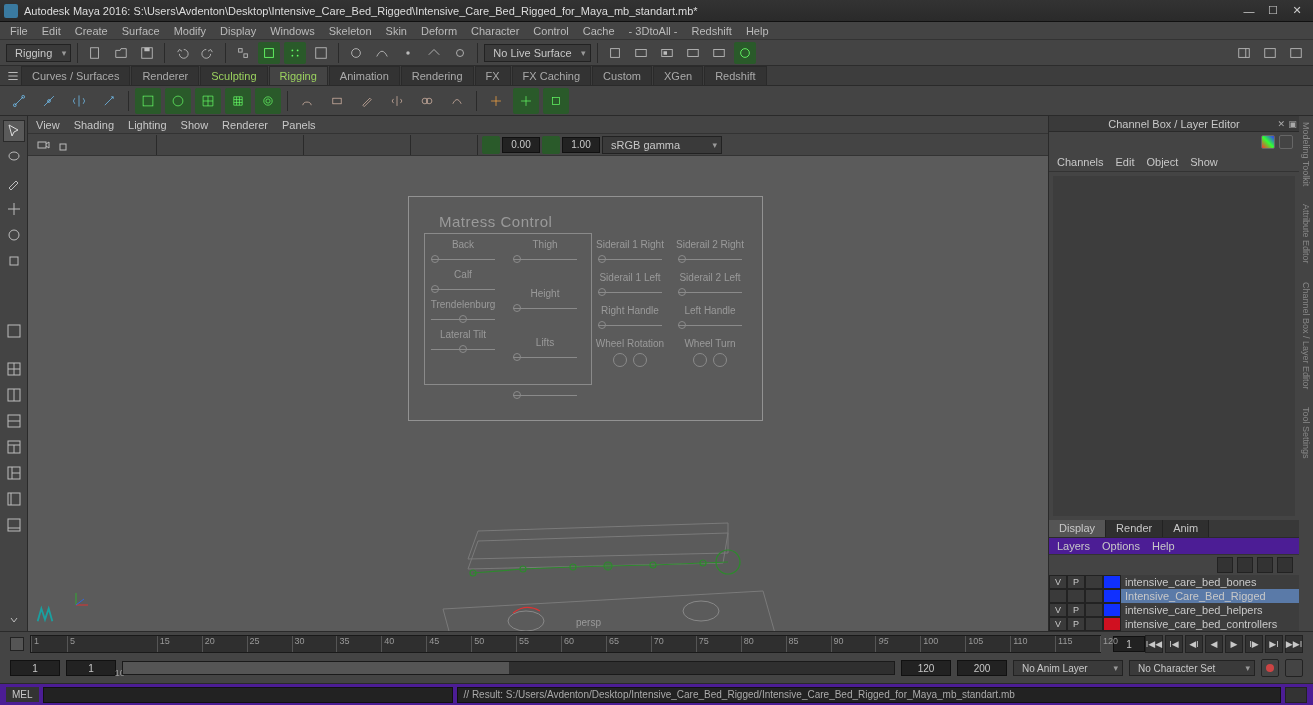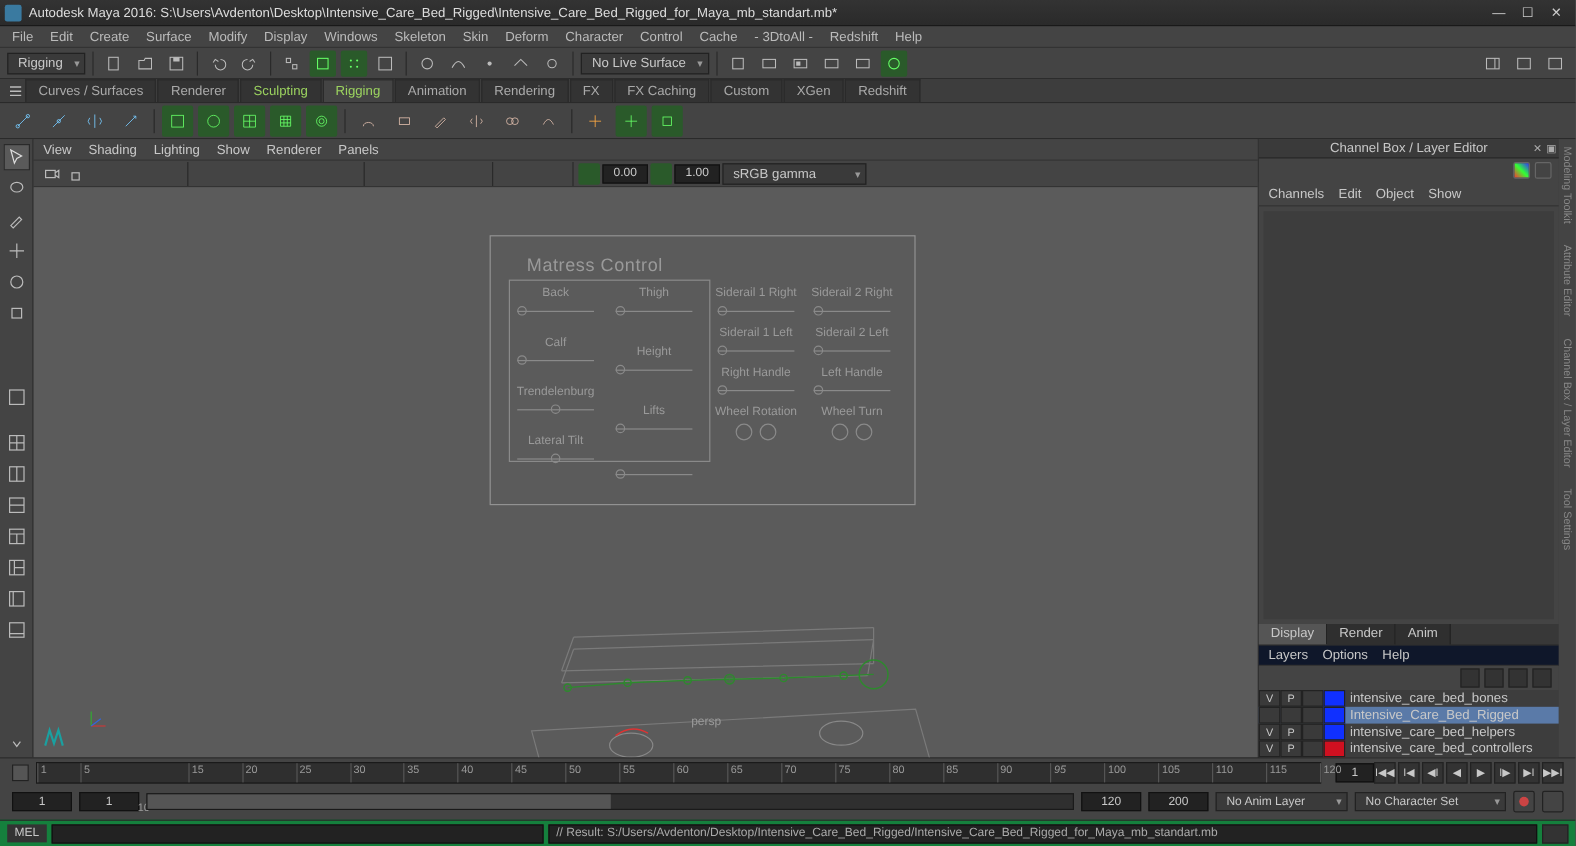--- a/index.html
+++ b/index.html
@@ -49,21 +49,21 @@
 .rightpanel { width:250px; background:#444; display:flex; flex-direction:column; }
 .rphead { background:#3a3a3a; height:16px; display:flex; align-items:center; justify-content:center; font-size:10px; border-bottom:1px solid #2a2a2a; position:relative; }
 .rphead .x { position:absolute; right:2px; font-size:9px; color:#aaa; }
 .rpsub { background:#444; height:20px; display:flex; align-items:center; padding:0 8px; gap:12px; font-size:11px; border-bottom:1px solid #333; }
 .rptoolline { height:20px; display:flex; justify-content:flex-end; align-items:center; padding:0 6px; gap:4px; }
 .rptoolline .dot { width:14px; height:14px; border:1px solid #666; border-radius:2px; }
 .rpbody { flex:1; background:#3d3d3d; margin:4px; }
 .layertabs { display:flex; background:#383838; height:18px; border-bottom:1px solid #2a2a2a; }
 .layertabs span { padding:2px 10px; font-size:11px; background:#2f2f2f; border-right:1px solid #222; }
 .layertabs span.active { background:#555; }
-.layermenu { display:flex; padding:2px 8px; gap:12px; font-size:11px; background:#0f172a; border-bottom:1px solid #333; }
+.layermenu { display:flex; padding:2px 8px; gap:12px; font-size:11px; background:#4c1d95; border-bottom:1px solid #333; }
 .layericonrow { display:flex; justify-content:flex-end; padding:2px 6px; gap:4px; }
 .layericonrow .li { width:16px; height:16px; background:#333; border:1px solid #222; }
 .layerlist { background:#3d3d3d; }
 .layerrow { display:flex; align-items:center; height:14px; font-size:10px; }
 .layerrow.sel { background:#5a7aa8; color:#fff; }
 .laycell { width:18px; height:14px; border:1px solid #222; display:flex; align-items:center; justify-content:center; font-size:9px; background:#3a3a3a; }
 .laycolor { width:18px; height:14px; border:1px solid #222; }
 .layname { padding-left:4px; }
 
 
@@ -72,41 +72,41 @@
 .ruler { flex:1; height:18px; background:#2f2f2f; border:1px solid #1a1a1a; position:relative; margin-right:8px; }
 .ruler .tick { position:absolute; top:0; bottom:0; border-left:1px solid #555; font-size:9px; color:#999; padding-left:2px; }
 .playbtns { display:flex; gap:2px; }
 .playbtns .pb { width:18px; height:18px; background:#333; border:1px solid #222; display:flex; align-items:center; justify-content:center; font-size:9px; }
 .rangebar { height:24px; display:flex; align-items:center; padding:0 10px; gap:6px; }
 .rangebar .nbox { width:50px; height:16px; background:#222; border:1px solid #111; display:flex; align-items:center; justify-content:center; font-size:10px; }
 .rangebar .slider { flex:1; height:14px; background:#2f2f2f; border:1px solid #1a1a1a; position:relative; }
 .rangebar .slider .thumb { position:absolute; left:0; width:50%; top:0; bottom:0; background:#555; }
 .rangebar .dd { height:16px; font-size:10px; }
 
-.cmdline { height:22px; background:#15803d; border-top:1px solid #2a2a2a; display:flex; align-items:center; padding:0 6px; gap:4px; }
+.cmdline { height:22px; background:#4c1d95; border-top:1px solid #2a2a2a; display:flex; align-items:center; padding:0 6px; gap:4px; }
 .cmdline .lbl { background:#333; padding:2px 6px; font-size:10px; }
 .cmdline .inp { flex:0 0 410px; height:16px; background:#222; border:1px solid #111; }
 .cmdline .out { flex:1; height:16px; background:#222; border:1px solid #111; display:flex; align-items:center; padding:0 6px; font-size:10px; color:#aaa; }
 .cmdline .endbtn { width:22px; height:16px; background:#333; border:1px solid #222; }
 
 
 .matresspanel { position:absolute; left:380px; top:40px; width:355px; height:225px; border:1px solid #929292; }
 .matresspanel .title { position:absolute; left:30px; top:16px; font-size:15px; color:#9a9a9a; letter-spacing:.5px; }
 .matresspanel .inner { position:absolute; left:15px; top:36px; width:168px; height:152px; border:1px solid #8a8a8a; }
 .mrow { position:absolute; display:flex; gap:44px; }
 .mctl { width:72px; display:flex; flex-direction:column; align-items:center; gap:4px; }
 .mctl .lab { font-size:10px; color:#9a9a9a; white-space:nowrap; }
 .mctl .sl { width:64px; height:10px; position:relative; }
 .mctl .sl:before { content:""; position:absolute; left:0; right:0; top:50%; border-top:1px solid #8a8a8a; }
 .mctl .sl .knob { position:absolute; width:8px; height:8px; border:1px solid #8a8a8a; border-radius:50%; top:1px; }
 .mctl .circles { display:flex; gap:6px; }
 .mctl .circles .c { width:14px; height:14px; border:1px solid #8a8a8a; border-radius:50%; }
 .axis { position:absolute; left:44px; bottom:22px; width:20px; height:20px; }
 .mayalogo { position:absolute; left:6px; bottom:6px; width:22px; height:22px; }
-.camlbl { position:absolute; left:510px; bottom:24px; font-size:10px; color:#9a9a9a;padding-left:38px; }
+.camlbl { position:absolute; left:510px; bottom:3px; font-size:10px; color:#9a9a9a;padding-left:38px; }
 .frametext { width:32px; height:16px; background:#222; border:1px solid #111; display:flex; align-items:center; justify-content:center; font-size:10px; margin-left:4px; }
 </style>
 </head>
 <body>
 
 <div class="titlebar">
   <div class="ico"></div>
   <div class="title">Autodesk Maya 2016: S:\Users\Avdenton\Desktop\Intensive_Care_Bed_Rigged\Intensive_Care_Bed_Rigged_for_Maya_mb_standart.mb*</div>
   <div class="winbtn">—</div>
   <div class="winbtn">☐</div>
@@ -534,21 +534,21 @@
       <div class="iconbtn" style="background:#2a5a2a"></div>
       <div class="numbox">1.00</div>
       <div class="dd" style="width:120px">sRGB gamma</div>
     </div>
     <div class="viewport">
 
       <div class="matresspanel">
         <div class="title">Matress Control</div>
         <div class="inner"></div>
 
-        <div class="mrow" style="left:18px; top:42px; flex-direction:column; gap:16px;" id="mcol1">
+        <div class="mrow" style="left:18px; top:42px; flex-direction:column; gap:5px;" id="mcol1">
             <div class="mctl">
               <div class="lab">Back</div>
               <div class="sl">
                 <div class="knob" style="left: 0px;"></div>
               </div>
             </div>
             <div class="mctl">
               <div class="lab">Calf</div>
               <div class="sl">
                 <div class="knob" style="left: 0px;"></div>

